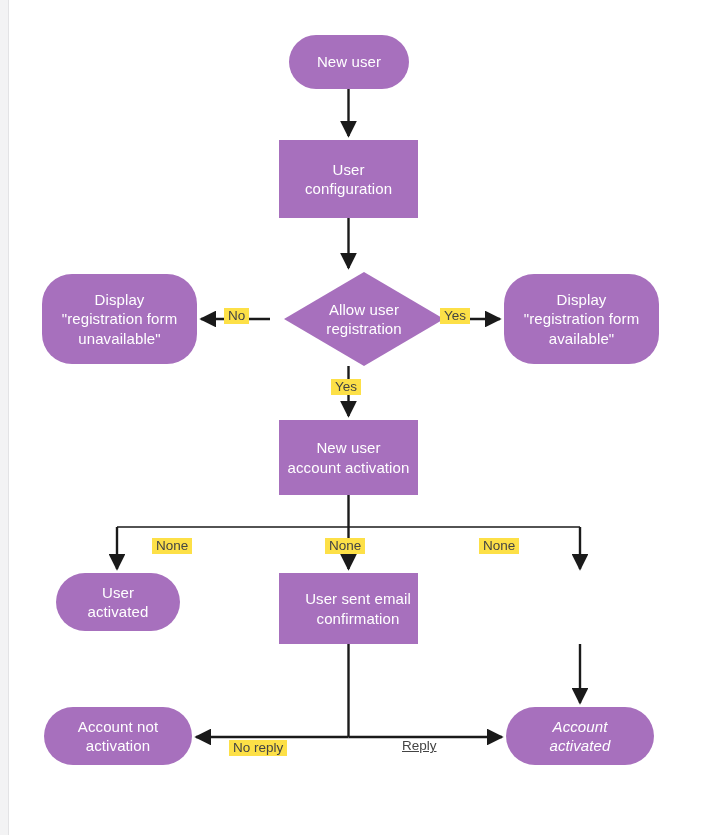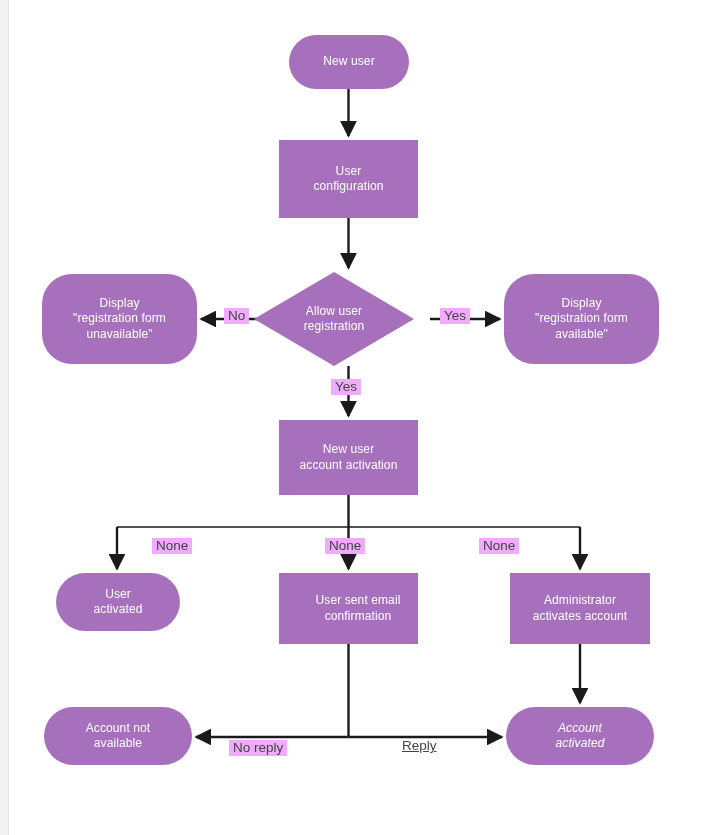--- a/index.html
+++ b/index.html
@@ -36,35 +36,35 @@
     width: 707px; height: 835px;
   }
   .node {
     position: absolute;
     background: #a770bd;
     color: #ffffff;
     display: flex;
     align-items: center;
     justify-content: center;
     text-align: center;
-    font-size: 12px;
+    font-size: 15px;
     line-height: 1.28;
     box-sizing: border-box;
     padding: 2px 6px;
     white-space: pre-line;
     letter-spacing: 0.1px;
   }
   .node.rect { border-radius: 0; }
   .node.pill { border-radius: 34px; }
   .edge-label {
     position: absolute;
     color: #444444;
     font-size: 13.5px;
     line-height: 1;
-    background: #f0abfc;
+    background: #fde047;
     padding: 1px 4px;
     white-space: nowrap;
     box-sizing: border-box;
   }
 </style>
 </head>
 <body>
 
 <div id="canvas">
 
@@ -109,21 +109,21 @@
 
   <div class="node pill" style="left:289px; top:35px; width:120px; height:54px;">
     <span>New user</span>
   </div>
 
   <div class="node rect" style="left:279px; top:140px; width:139px; height:78px;">
     <span>User
 configuration</span>
   </div>
 
-  <div style="position:absolute; left:254px; top:272px; width:160px; height:94px;">
+  <div style="position:absolute; left:284px; top:272px; width:160px; height:94px;">
     <svg width="160" height="94" viewBox="0 0 160 94" xmlns="http://www.w3.org/2000/svg" style="position:absolute; left:0; top:0;">
       <polygon points="80,0 160,47 80,94 0,47" fill="#a770bd"></polygon>
     </svg>
     <div class="node" style="left:0; top:0; width:160px; height:94px; background:transparent;">
       <span>Allow user
 registration</span>
     </div>
   </div>
 
   <div class="node pill" style="left:42px; top:274px; width:155px; height:90px; border-radius:30px;">
@@ -146,28 +146,24 @@
   <div class="node pill" style="left:56px; top:573px; width:124px; height:58px;">
     <span>User
 activated</span>
   </div>
 
   <div class="node rect" style="left:279px; top:573px; width:139px; height:71px;padding-left:25px;">
     <span>User sent email
 confirmation</span>
   </div>
 
-  <div class="node rect" style="left:510px; top:573px; width:140px; height:71px;">
-    <span>Administrator
-activates account</span>
-  </div>
 
   <div class="node pill" style="left:44px; top:707px; width:148px; height:58px;">
     <span>Account not
-available</span>
+activation</span>
   </div>
 
   <div class="node pill" style="left:506px; top:707px; width:148px; height:58px;font-style:italic;">
     <span>Account
 activated</span>
   </div>
 
   <div class="edge-label" style="left:224px; top:308px;"><span>No</span></div>
 
   <div class="edge-label" style="left:440px; top:308px;"><span>Yes</span></div>

